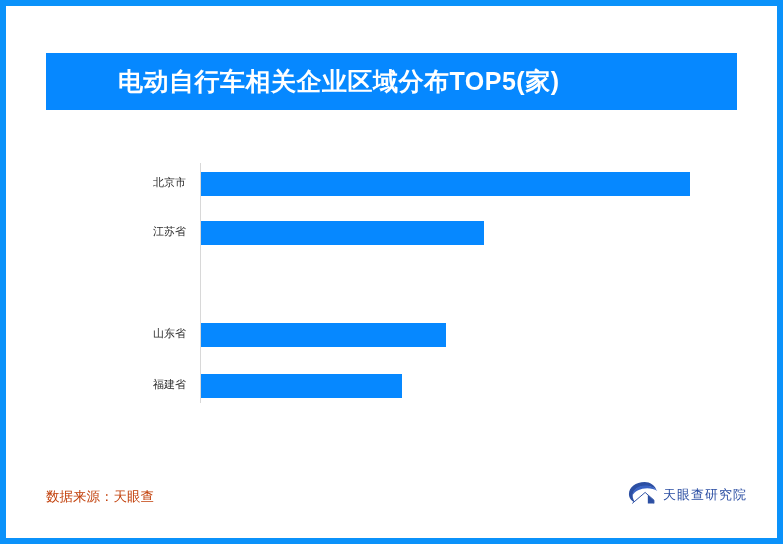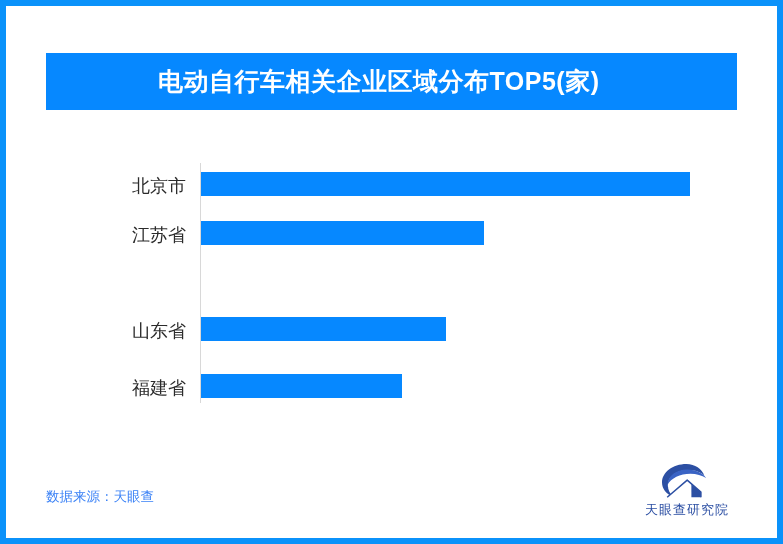--- a/index.html
+++ b/index.html
@@ -37,21 +37,21 @@
     height: 57px;
     background: #0688FF;
     display: flex;
     align-items: center;
   }
   .title-text {
     color: #ffffff;
     font-size: 25px;
     font-weight: bold;
     letter-spacing: 0.5px;
-    margin-left: 112px;
+    margin-left: 72px;
     white-space: nowrap;
     line-height: 1;
   }
 
   
   .chart-area {
     position: absolute;
     left: 0;
     top: 140px;
     width: 783px;
@@ -70,51 +70,51 @@
     left: 0;
     width: 783px;
     height: 49px;
   }
   .bar-label {
     position: absolute;
     right: 597px;          
     top: 14px;
     width: 120px;
     text-align: right;
-    font-size: 18px;
+    font-size: 11px;
     color: #2b2b2b;
     line-height: 1;
     white-space: nowrap;
   }
   .bar {
     position: absolute;
     left: 201px;
     top: 9px;
     height: 24px;
     background: #0688FF;
   }
 
   
   .source-note {
     position: absolute;
     left: 46px;
     top: 490px;
     font-size: 13.5px;
-    color: #3b82f6;
+    color: #c2410c;
     line-height: 1;
     white-space: nowrap;
   }
   .brand {
     position: absolute;
     right: 36px;
     top: 462px;
     width: 120px;
     height: 62px;
     display: flex;
-    flex-direction: column;
+    flex-direction: row;
     align-items: center;
     justify-content: flex-start;
   }
   .brand-mark {
     width: 56px;
     height: 38px;
     display: block;
   }
   .brand-name {
     margin-top: 3px;
@@ -146,21 +146,21 @@
       <div class="bar-label">北京市</div>
       <div class="bar" style="width: 489px; background: rgb(6, 136, 255);" title="北京市: 489"></div>
     </div>
 
     <div class="bar-row" style="top:72px">
       <div class="bar-label">江苏省</div>
       <div class="bar" style="width: 283px; background: rgb(6, 136, 255);" title="江苏省: 283"></div>
     </div>
 
 
-    <div class="bar-row" style="top:168px">
+    <div class="bar-row" style="top:174px">
       <div class="bar-label">山东省</div>
       <div class="bar" style="width: 245px; background: rgb(6, 136, 255);" title="山东省: 245"></div>
     </div>
 
     <div class="bar-row" style="top:225px">
       <div class="bar-label">福建省</div>
       <div class="bar" style="width: 201px; background: rgb(6, 136, 255);" title="福建省: 201"></div>
     </div>
   </div>
 

